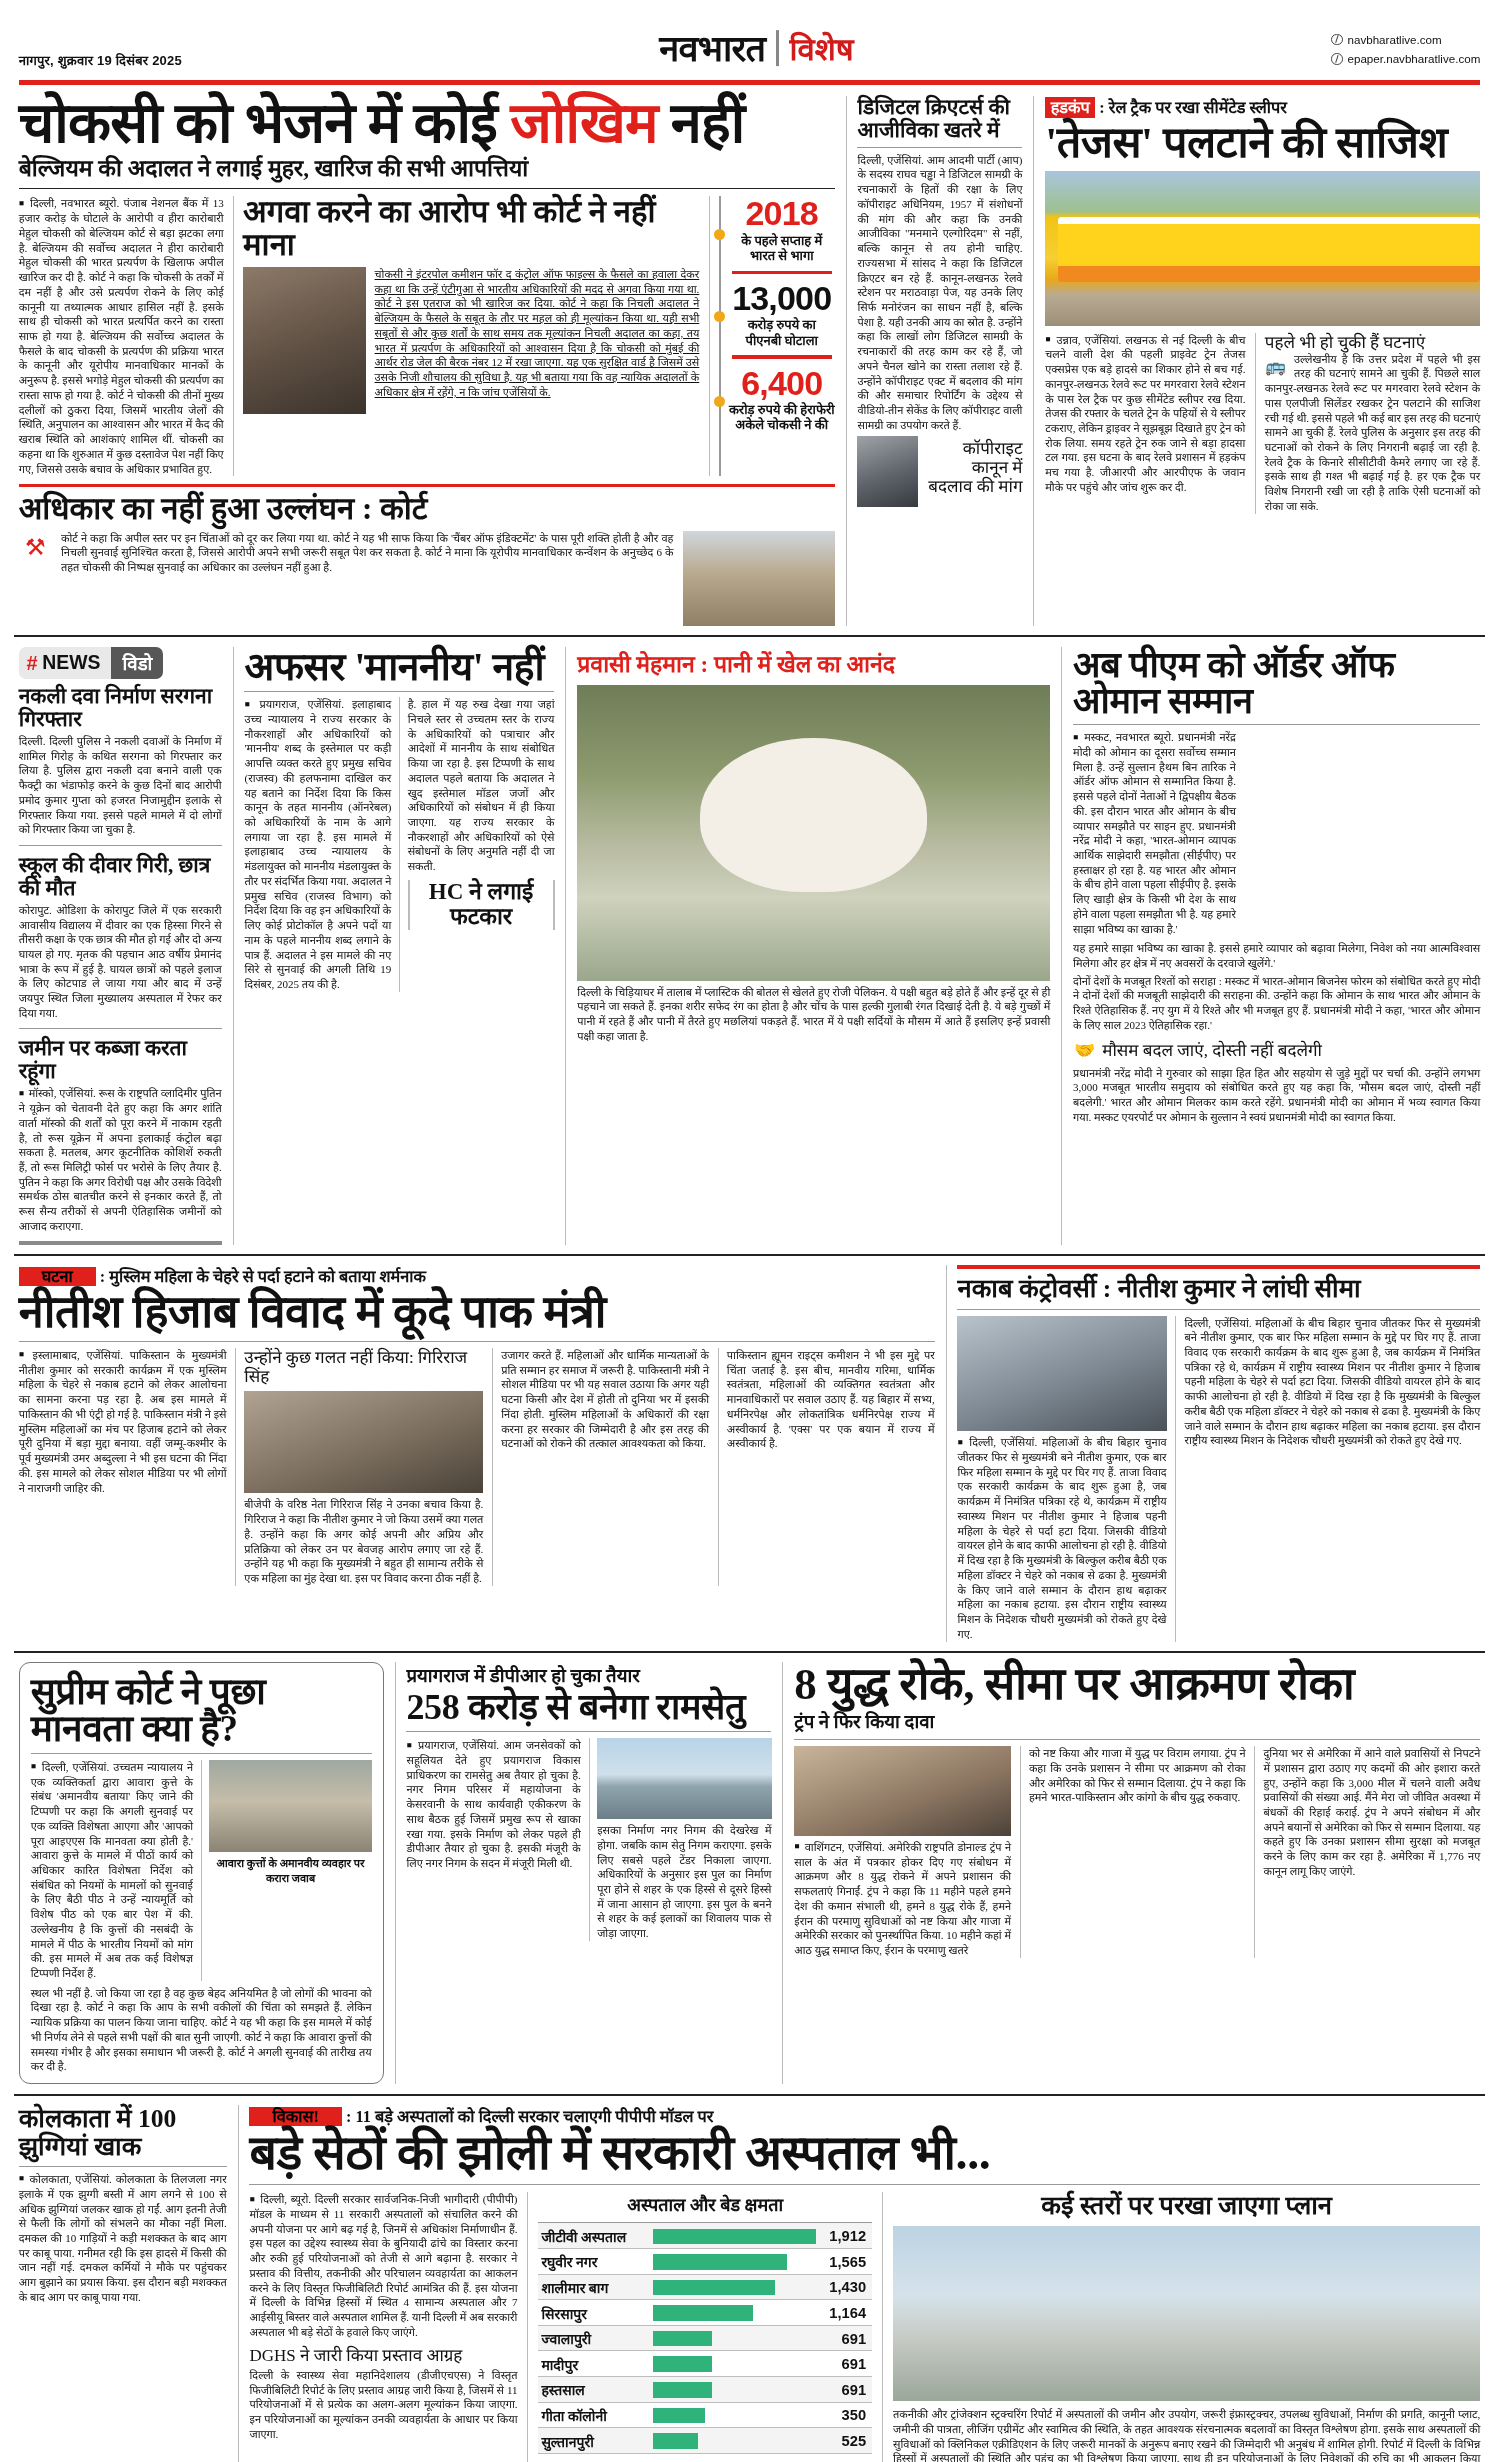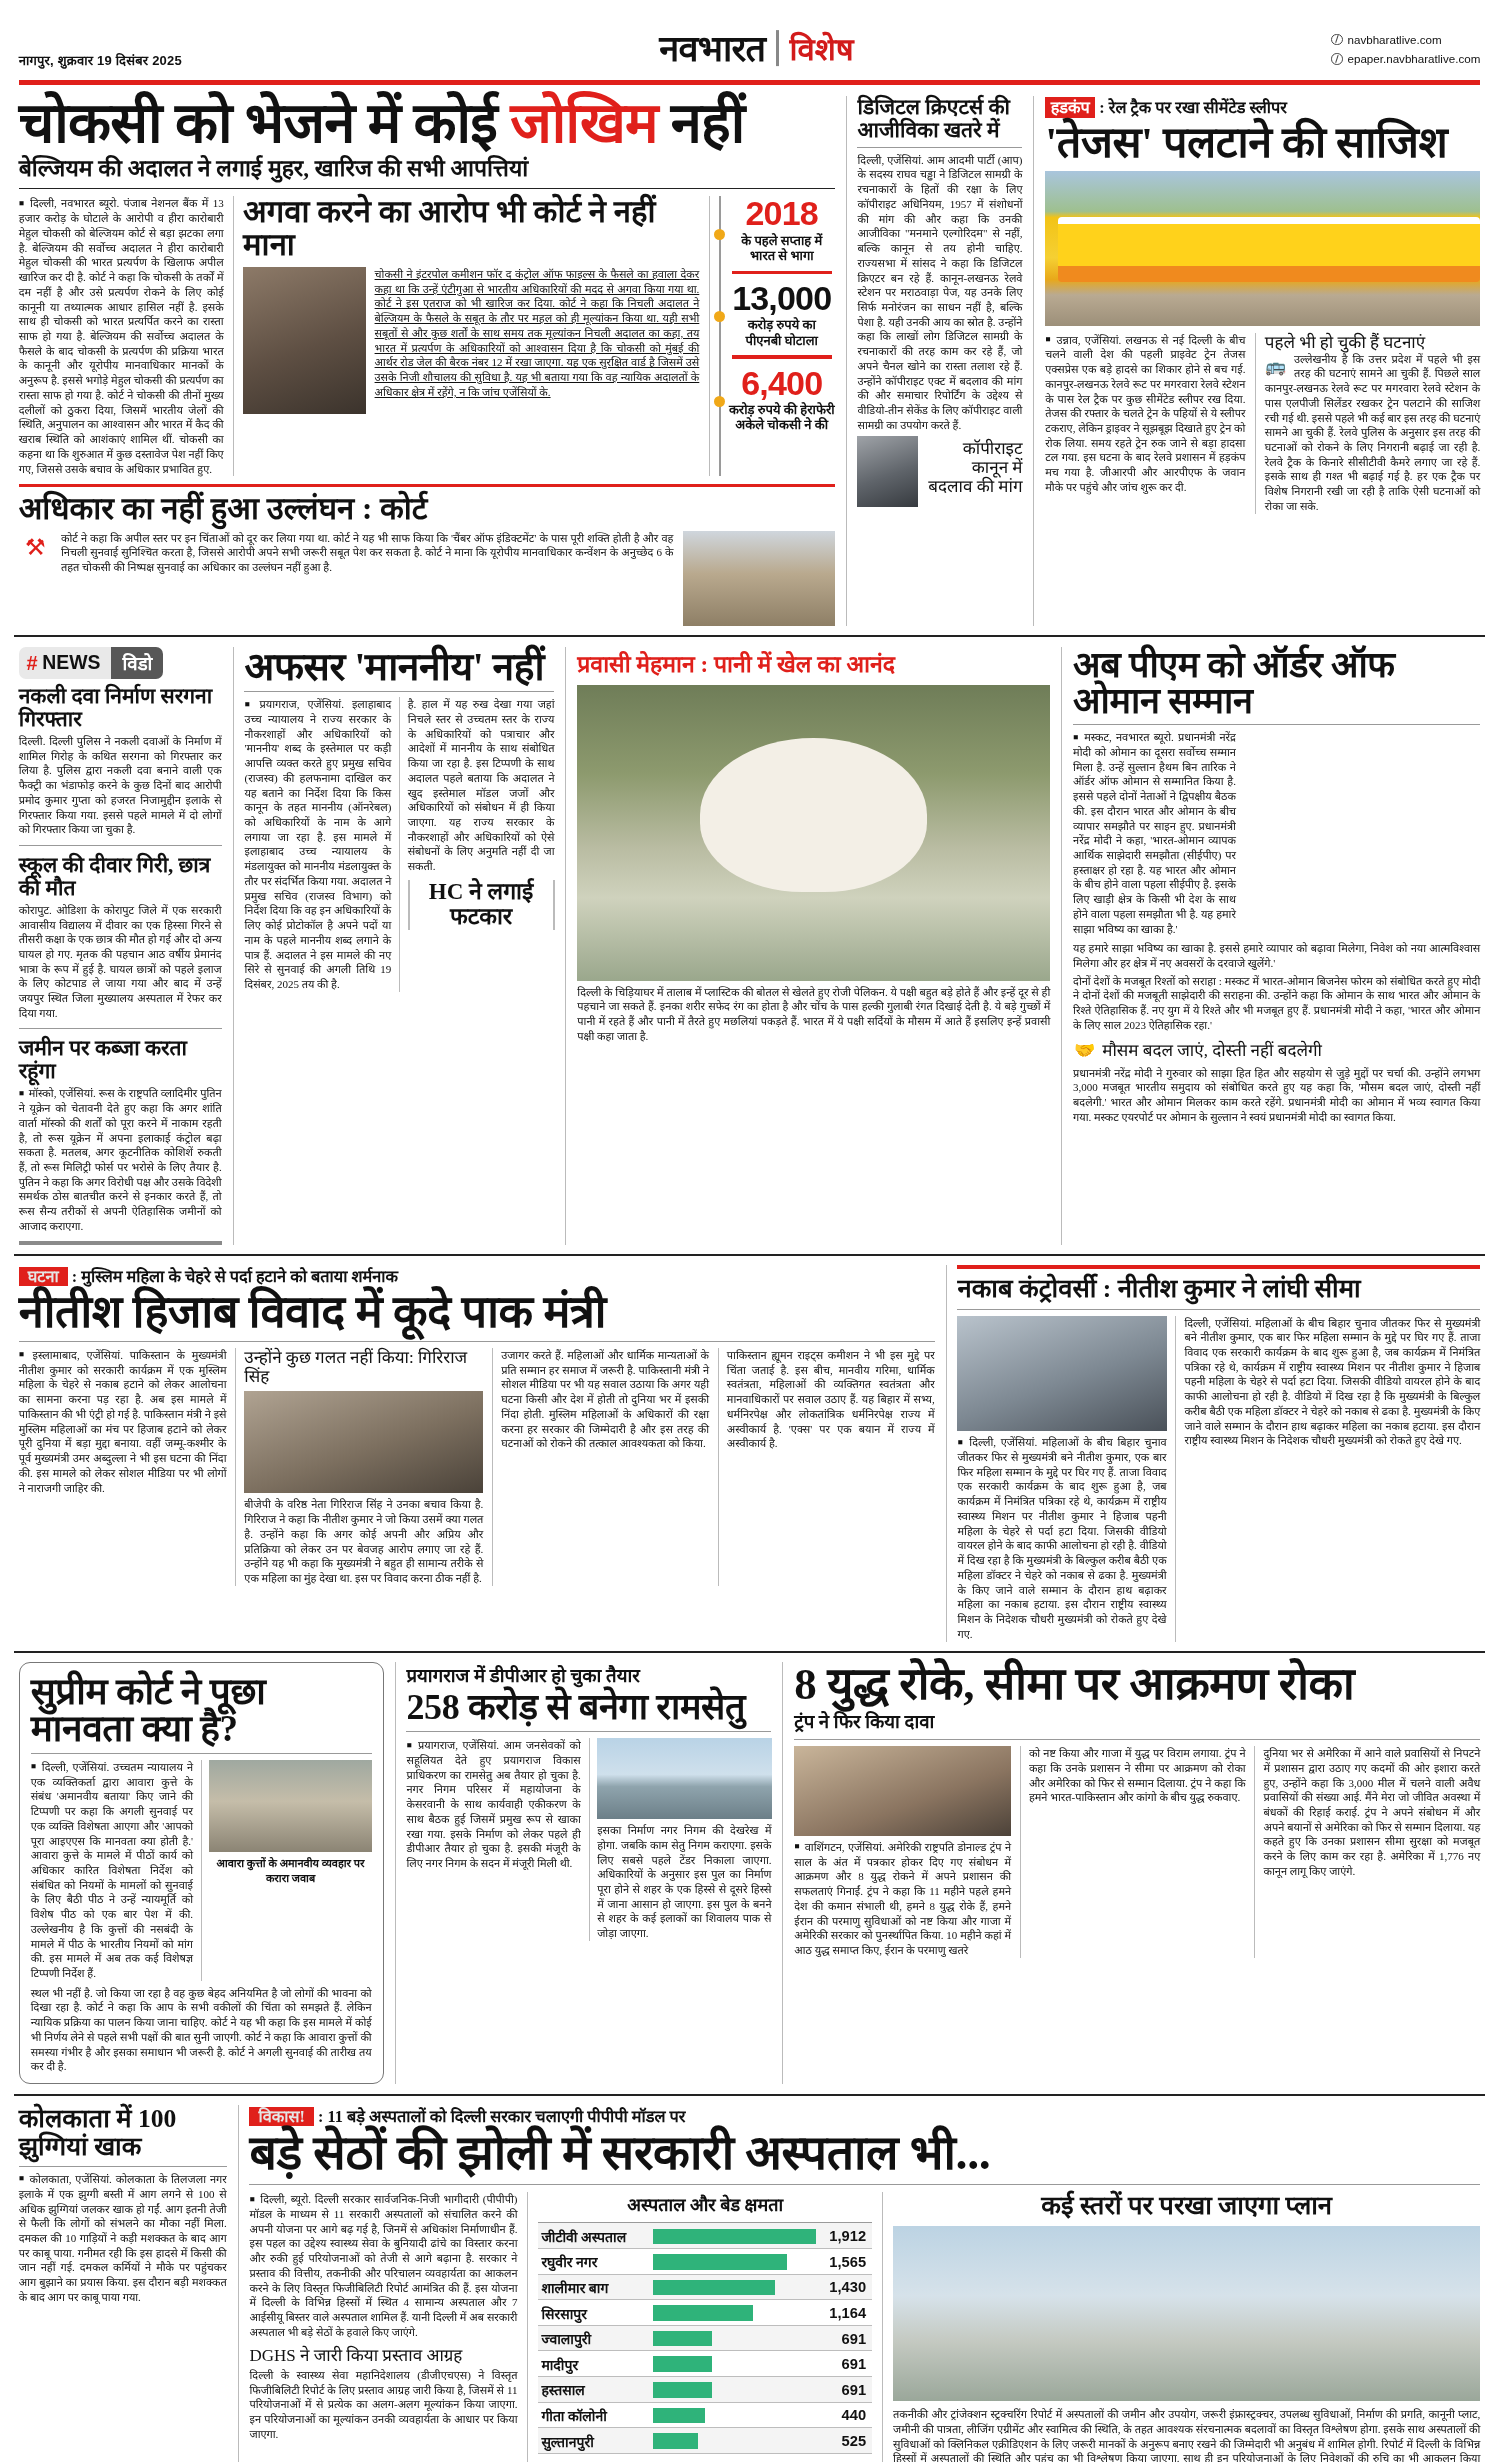--- a/index.html
+++ b/index.html
@@ -32,21 +32,21 @@
   .col { min-width:0; }
   .vdiv { width:0.8px; background:#bbb; flex:none; }
   .hdiv { height:0.8px; background:#999; margin:7.8px 0; }
   .hdiv-thick { height:2.3px; background:#222; margin:9.3px 0; }
   .hdiv-red { height:3.1px; background:#e0201b; margin:7.8px 0; }
 
   
   .kicker { font-size:16.3px; font-weight:700; font-family:"Liberation Serif",serif; }
   .kicker .hl { background:#e0201b; color:#fff; padding:0.8px 5.4px; font-weight:900; }
   .hl-red { color:#e0201b; }
-  .hl-box { background:#e0201b; color:#e5e5e5; padding:0 9px; }
+  .hl-box { background:#e0201b; color:#000000; padding:0 23px; }
   h1.mega { font-size:56px; line-height:.98; font-weight:900; letter-spacing:-0.8px; }
   h1.mega2 { font-size:43px; line-height:1.0; font-weight:900; letter-spacing:-0.4px;}
   h2.big { font-size:31px; line-height:1.05; font-weight:900; }
   h2.mid { font-size:25.6px; line-height:1.08; font-weight:900; }
   h3.sm  { font-size:21px; line-height:1.1; font-weight:900; }
   h4.xs  { font-size:17px; line-height:1.12; font-weight:400; }
   .subdeck { font-size:23px; font-weight:800; line-height:1.12; margin-top:4.7px; }
   .body { font-size:12px; line-height:1.42; text-align:justify; hyphens:auto; }
   .body.cond { font-size:11px; line-height:1.34; }
   .sq::before { content:"\25A0"; font-size:8.5px; vertical-align:1.6px; margin-right:4.7px; }
@@ -477,21 +477,21 @@
                 <div class="ctrack">
                   <div class="cbar" style="width: 36.1402%; background: rgb(47, 179, 122);"></div>
                 </div>
                 <div class="cval">691</div>
               </div>
               <div class="crow">
                 <div class="cname">गीता कॉलोनी</div>
                 <div class="ctrack">
                   <div class="cbar" style="width: 31.9038%; background: rgb(47, 179, 122);"></div>
                 </div>
-                <div class="cval">440</div>
+                <div class="cval">350</div>
               </div>
               <div class="crow">
                 <div class="cname">सुल्तानपुरी</div>
                 <div class="ctrack">
                   <div class="cbar" style="width: 27.4582%; background: rgb(47, 179, 122);"></div>
                 </div>
                 <div class="cval">525</div>
               </div>
             </div>
 

